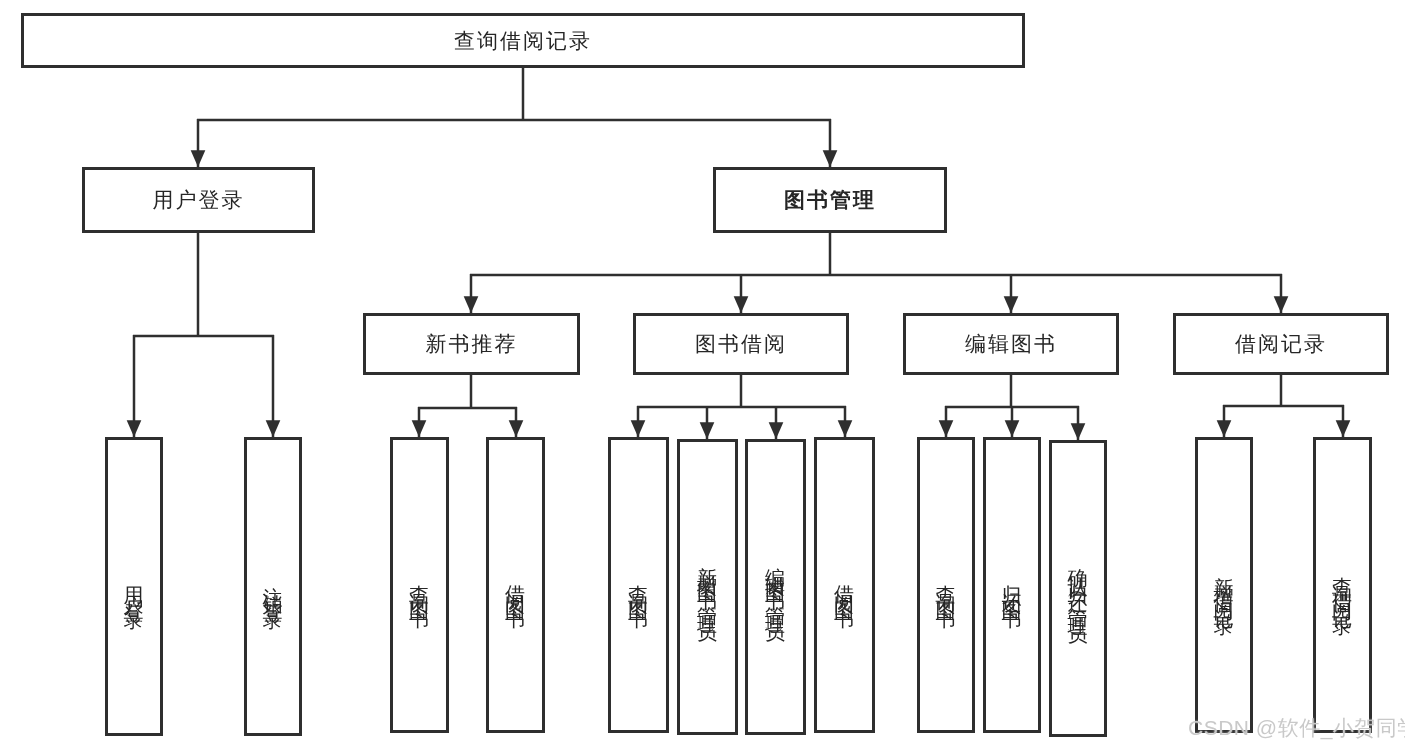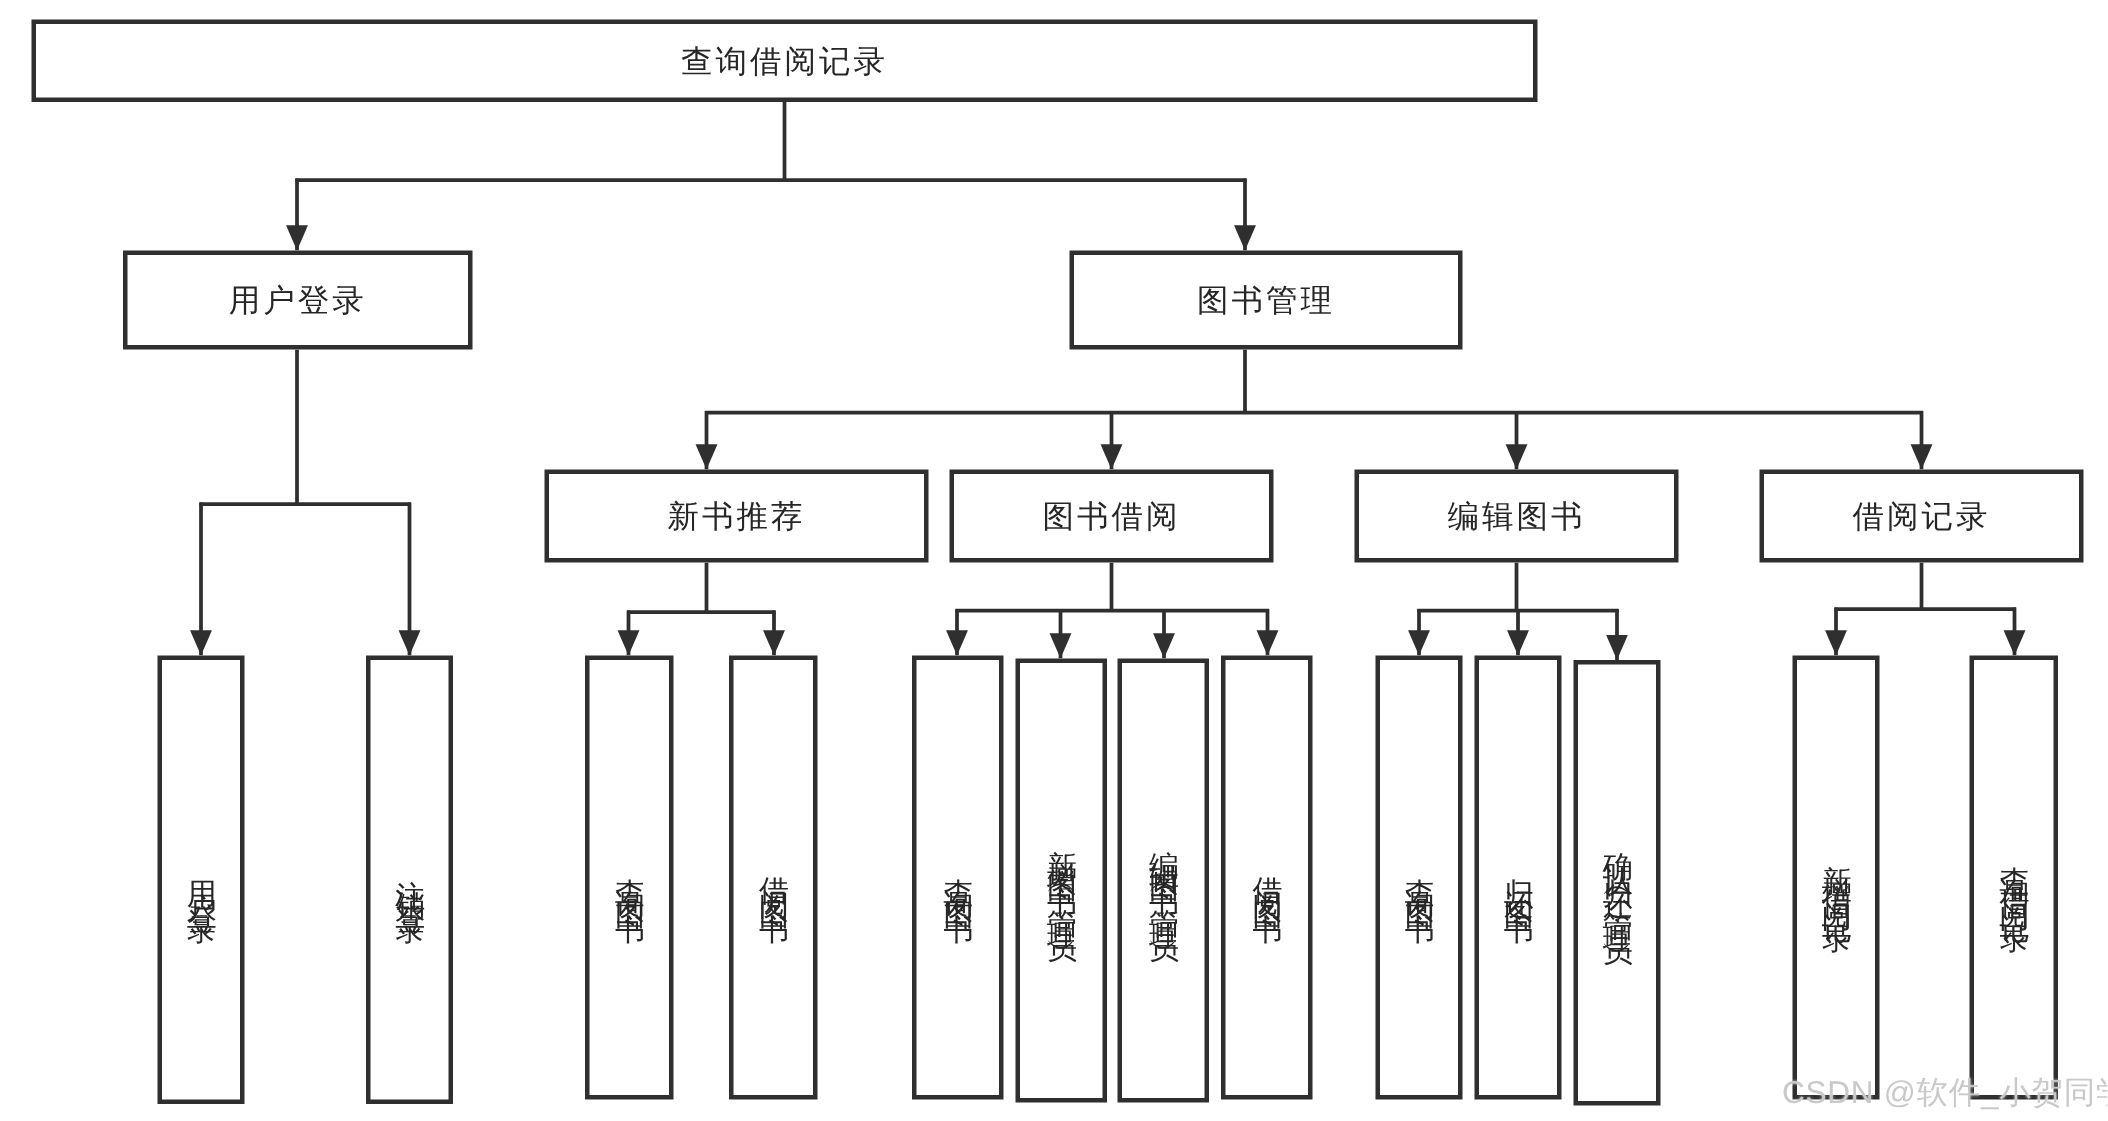--- a/index.html
+++ b/index.html
@@ -108,25 +108,25 @@
     <line x1="1343" y1="405" x2="1343" y2="437" marker-end="url(#ah)"></line>
   </svg>
 
   <div class="node hnode" style="left:21px; top:13px; width:1004px; height:55px;">
     <span>查询借阅记录</span>
   </div>
 
   <div class="node hnode" style="left:82px; top:167px; width:233px; height:66px;">
     <span>用户登录</span>
   </div>
-  <div class="node hnode" style="left:713px; top:167px; width:262px; height:66px;">
+  <div class="node hnode" style="left:713px; top:167px; width:234px; height:66px;font-weight:bold;">
     <span>图书管理</span>
   </div>
 
-  <div class="node hnode" style="left:363px; top:313px; width:256px; height:62px;">
+  <div class="node hnode" style="left:363px; top:313px; width:217px; height:62px;">
     <span>新书推荐</span>
   </div>
   <div class="node hnode" style="left:633px; top:313px; width:216px; height:62px;">
     <span>图书借阅</span>
   </div>
   <div class="node hnode" style="left:903px; top:313px; width:216px; height:62px;">
     <span>编辑图书</span>
   </div>
   <div class="node hnode" style="left:1173px; top:313px; width:216px; height:62px;">
     <span>借阅记录</span>

